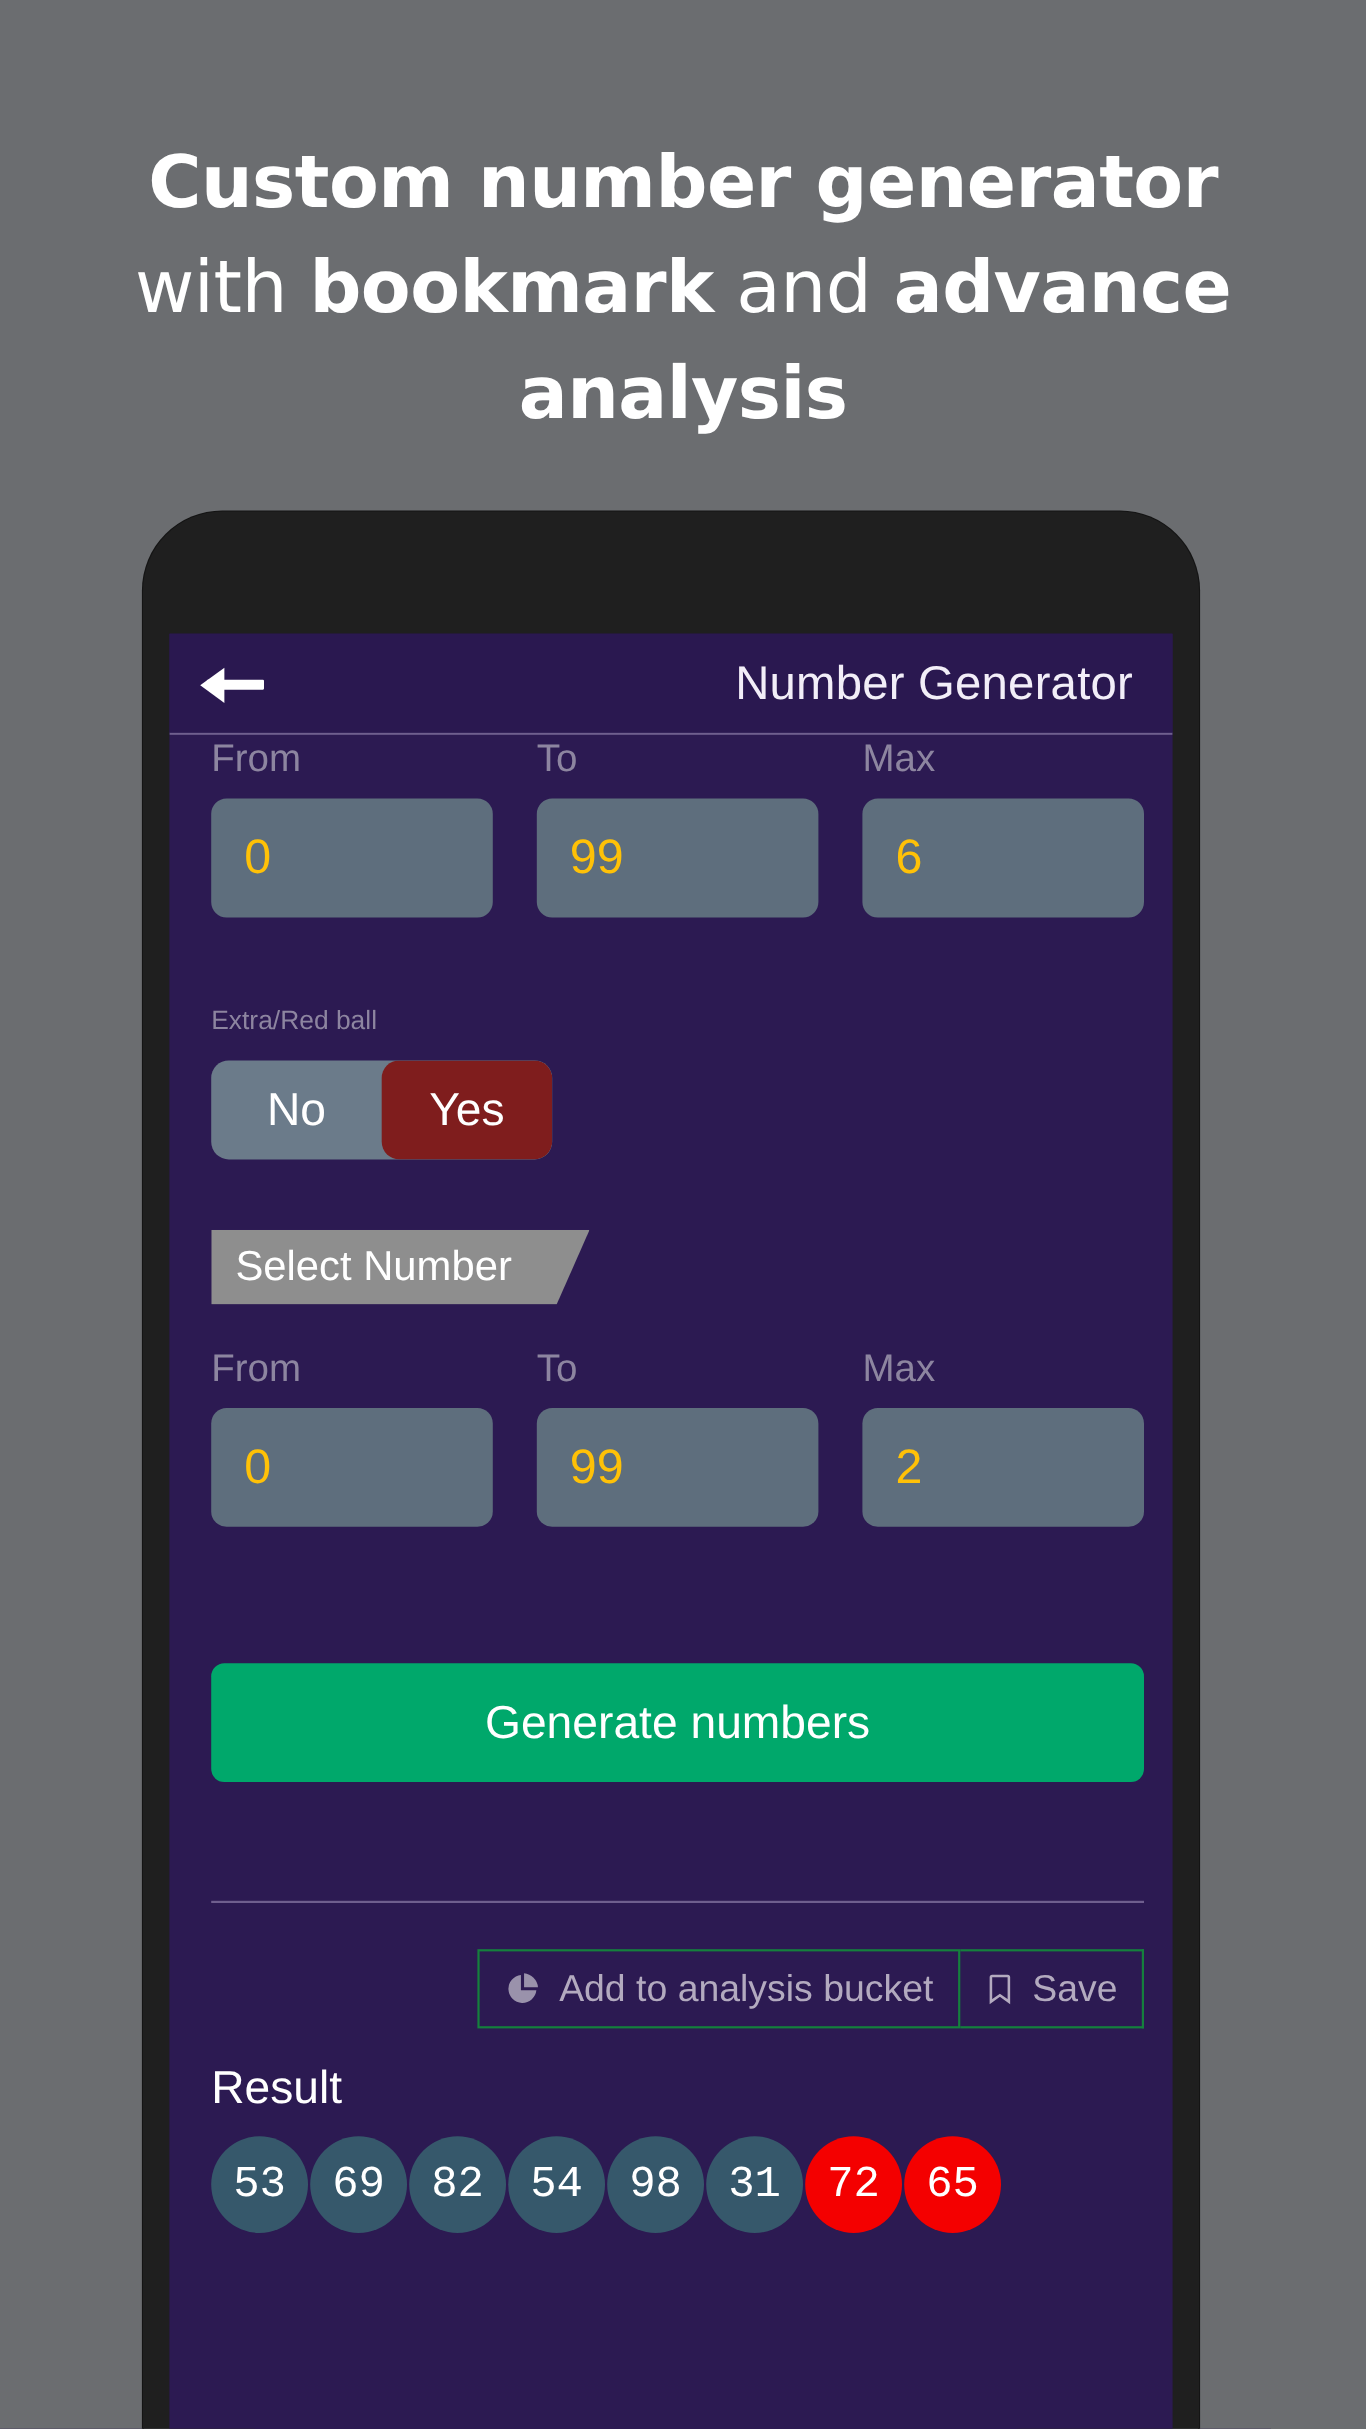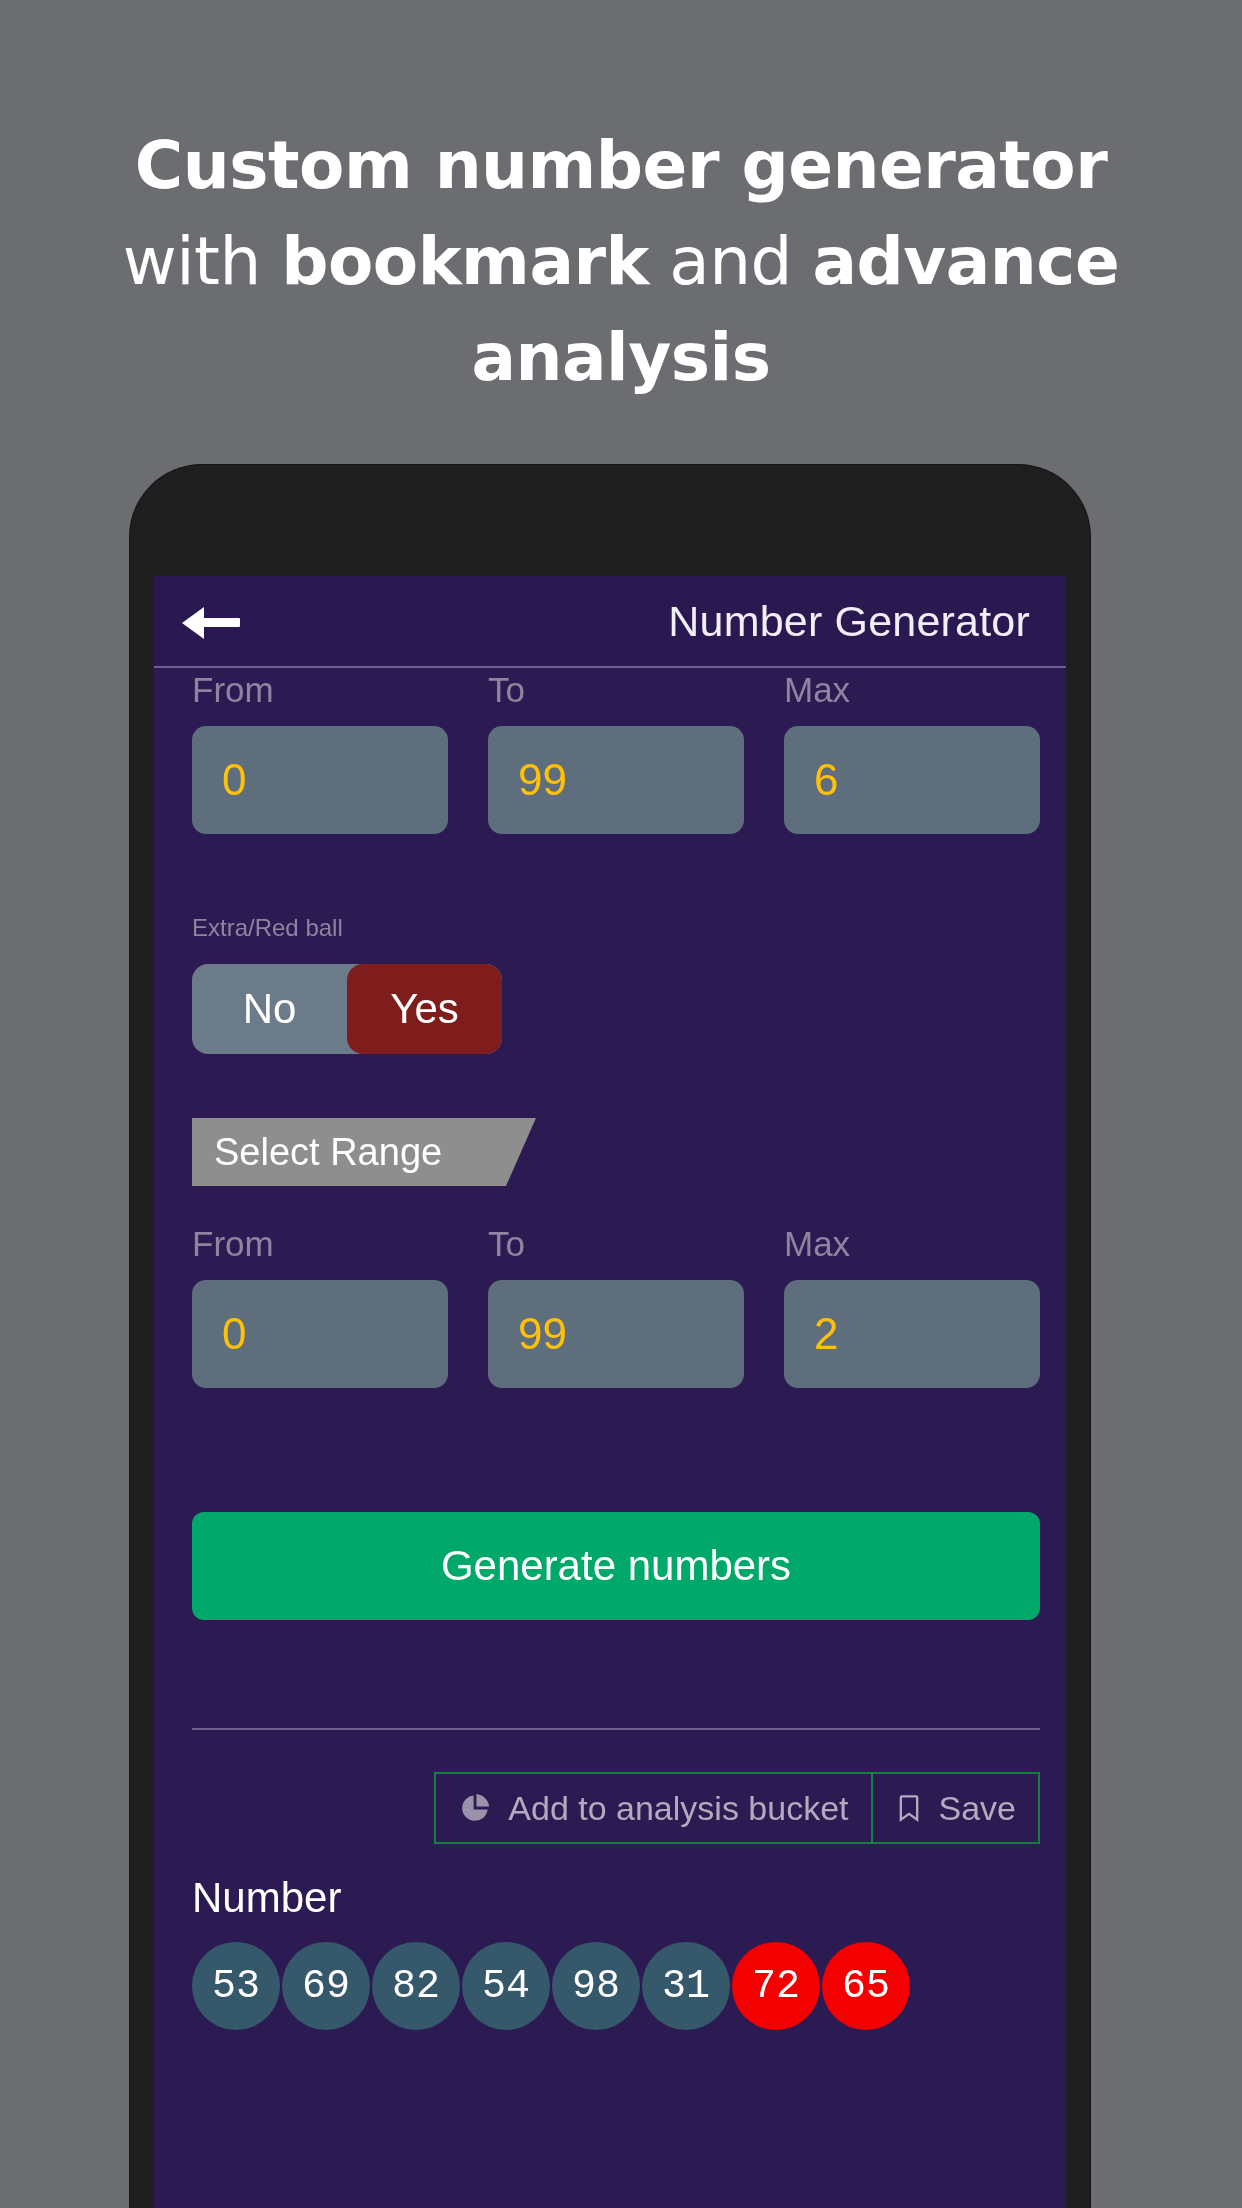--- a/index.html
+++ b/index.html
@@ -296,21 +296,21 @@
 
       <div class="sublabel">Extra/Red ball</div>
       <div class="toggle">
         <div class="toggle-seg">No</div>
         <div class="toggle-seg active">Yes</div>
       </div>
 
       <div class="section-gap-2"></div>
 
       <div class="ribbon-wrap">
-        <div class="ribbon">Select Range</div>
+        <div class="ribbon">Select Number</div>
       </div>
 
       <div class="section-gap-3"></div>
 
       <div class="field-row">
         <div class="field-col">
           <div class="field-label">From</div>
           <div class="field-box">
             <span class="field-value">0</span>
           </div>
@@ -350,21 +350,21 @@
         <div class="action-btn">
           <svg class="bm-icon" viewBox="0 0 24 24">
             <path d="M6 2h12a1 1 0 0 1 1 1v19l-7-5-7 5V3a1 1 0 0 1 1-1z" fill="none" stroke="#b3aabf" stroke-width="2"></path>
           </svg>
           <span>Save</span>
         </div>
       </div>
 
       <div style="height:26px"></div>
 
-      <div class="result-label">Number</div>
+      <div class="result-label">Result</div>
       <div class="balls">
           <div class="ball normal">53</div>
           <div class="ball normal">69</div>
           <div class="ball normal">82</div>
           <div class="ball normal">54</div>
           <div class="ball normal">98</div>
           <div class="ball normal">31</div>
           <div class="ball extra">72</div>
           <div class="ball extra">65</div>
         </div>

